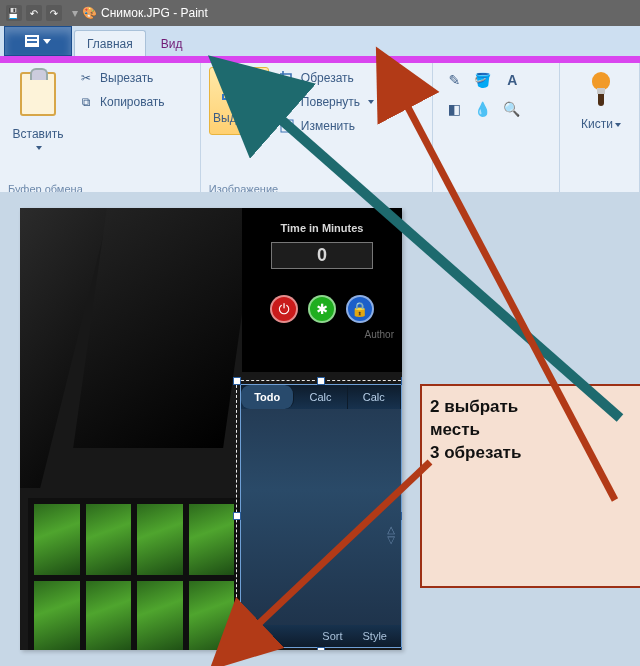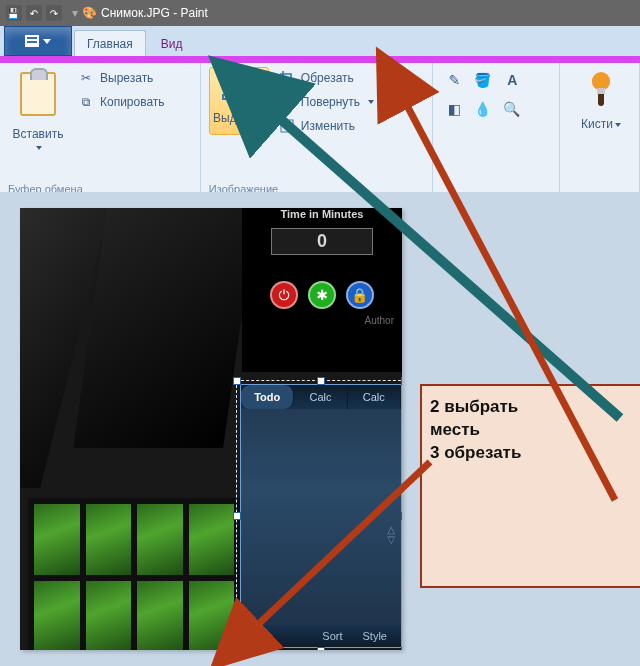--- a/index.html
+++ b/index.html
@@ -58,21 +58,21 @@
 
   
   .photo-dark { position:absolute; inset:0; background:#181818; }
   .window-frame { position:absolute; left:8px; top:290px; width:200px; height:148px; background:#0f0f0f; display:grid; grid-template-columns:repeat(4,1fr); gap:6px; padding:6px; }
   .pane { background:linear-gradient(160deg,#2c6a1c 0%, #4fa52e 40%, #1d4d14 100%); }
   .beam { position:absolute; left:0; top:0; width:90px; height:280px; background:linear-gradient(120deg,#2b2b2b,#0a0a0a); transform:skewX(-14deg); transform-origin:top left; }
   .beam2{ position:absolute; left:70px; top:0; width:150px; height:240px; background:linear-gradient(140deg,#222,#000); transform:skewX(-8deg);}
 
   
   .gadget-timer { position:absolute; right:0; top:0; width:160px; height:164px; background:#000; color:#d7d7d7; font-family: Tahoma, sans-serif; text-align:center; }
-  .gadget-timer .ttl { font-weight:bold; font-size:11px; }
+  .gadget-timer .ttl { font-weight:bold; font-size:11px; margin-top:14px; }
   .gadget-timer .num { margin:8px auto; width:100px; border:1px solid #777; background:#1d1d1d; font-size:18px; font-weight:bold; padding:2px 0; }
   .gadget-timer .btns { margin-top:26px; display:flex; justify-content:center; gap:10px; }
   .circ { width:24px; height:24px; border-radius:50%; font-size:14px; display:flex; align-items:center; justify-content:center; border:2px solid rgba(255,255,255,.5); }
   .circ.red { background:#c91b1b; color:#fff; }
   .circ.green { background:#1fae1f; color:#fff; }
   .circ.blue { background:#1c5fc9; color:#fff; }
   .gadget-timer .auth { font-size:10px; color:#6b6b6b; text-align:right; padding:6px 8px 0 0; }
 
   
   .gadget-notes { position:absolute; right:0; top:176px; width:160px; height:262px; background:linear-gradient(#22374f,#2a4a68 40%,#1d3047); border:1px solid #6fa0d6; }

